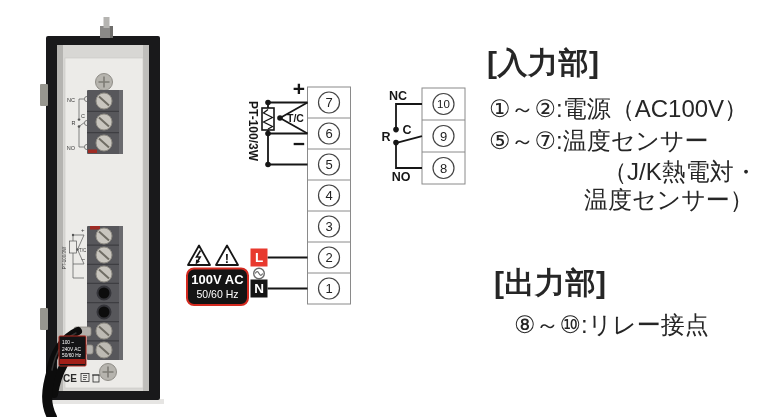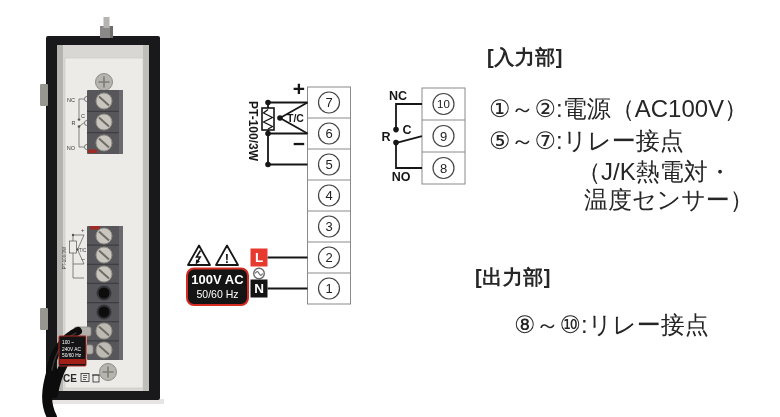--- a/index.html
+++ b/index.html
@@ -2,21 +2,21 @@
 <html><head>
 <meta charset="utf-8">
 <style>
   html,body{margin:0;padding:0;}
   body{
     width:780px;height:417px;position:relative;background:#ffffff;overflow:hidden;
     font-family:"Liberation Sans","DejaVu Sans",sans-serif;
   }
   svg{position:absolute;left:0;top:0;}
   .ann{position:absolute;color:#262626;white-space:nowrap;}
-  .ann-title{font-size:20px;font-weight:bold;line-height:1.1;letter-spacing:0.5px;}
+  .ann-title{font-size:30px;font-weight:bold;line-height:1.1;letter-spacing:0.5px;}
   .ann-line{font-size:24px;line-height:1.15;}
   .d-line{stroke:#161616;stroke-width:1.8;fill:none;}
   .d-thin{stroke:#8a8a8a;stroke-width:1;fill:none;}
   .d-dot{fill:#161616;stroke:none;}
   .t-num{font-size:13px;fill:#222;text-anchor:middle;}
   .t-num-sm{font-size:11.5px;fill:#222;text-anchor:middle;}
   .t-lbl{font-size:12.5px;font-weight:600;fill:#161616;}
   .t-sign{font-size:21px;font-weight:bold;fill:#161616;text-anchor:middle;}
   .t-white-b{fill:#ffffff;font-weight:bold;text-anchor:middle;}
   .photo-print{fill:#3a3a3a;}
@@ -231,17 +231,17 @@
       <text x="398" y="99.5" class="t-lbl" text-anchor="middle">NC</text>
       <text x="390.5" y="141" class="t-lbl" text-anchor="end">R</text>
       <text x="402.5" y="133.5" class="t-lbl">C</text>
       <text x="401" y="180.5" class="t-lbl" text-anchor="middle">NO</text>
     </g>
   </g>
 </svg>
 
 <div class="ann ann-title" style="left:487px;top:46px">[入力部]</div>
 <div class="ann ann-line" style="left:489px;top:95px">①～②:電源（AC100V）</div>
-<div class="ann ann-line" style="left:489px;top:127px">⑤～⑦:リレー接点</div>
-<div class="ann ann-line" style="left:577px;top:158px">（J/K熱電対・</div>
+<div class="ann ann-line" style="left:489px;top:127px">⑤～⑦:温度センサー</div>
+<div class="ann ann-line" style="left:603px;top:158px">（J/K熱電対・</div>
 <div class="ann ann-line" style="left:584px;top:186px">温度センサー）</div>
-<div class="ann ann-title" style="left:475px;top:266px">[出力部]</div>
+<div class="ann ann-title" style="left:494px;top:266px">[出力部]</div>
 <div class="ann ann-line" style="left:514px;top:311px">⑧～⑩:リレー接点</div>
 
 </body></html>

